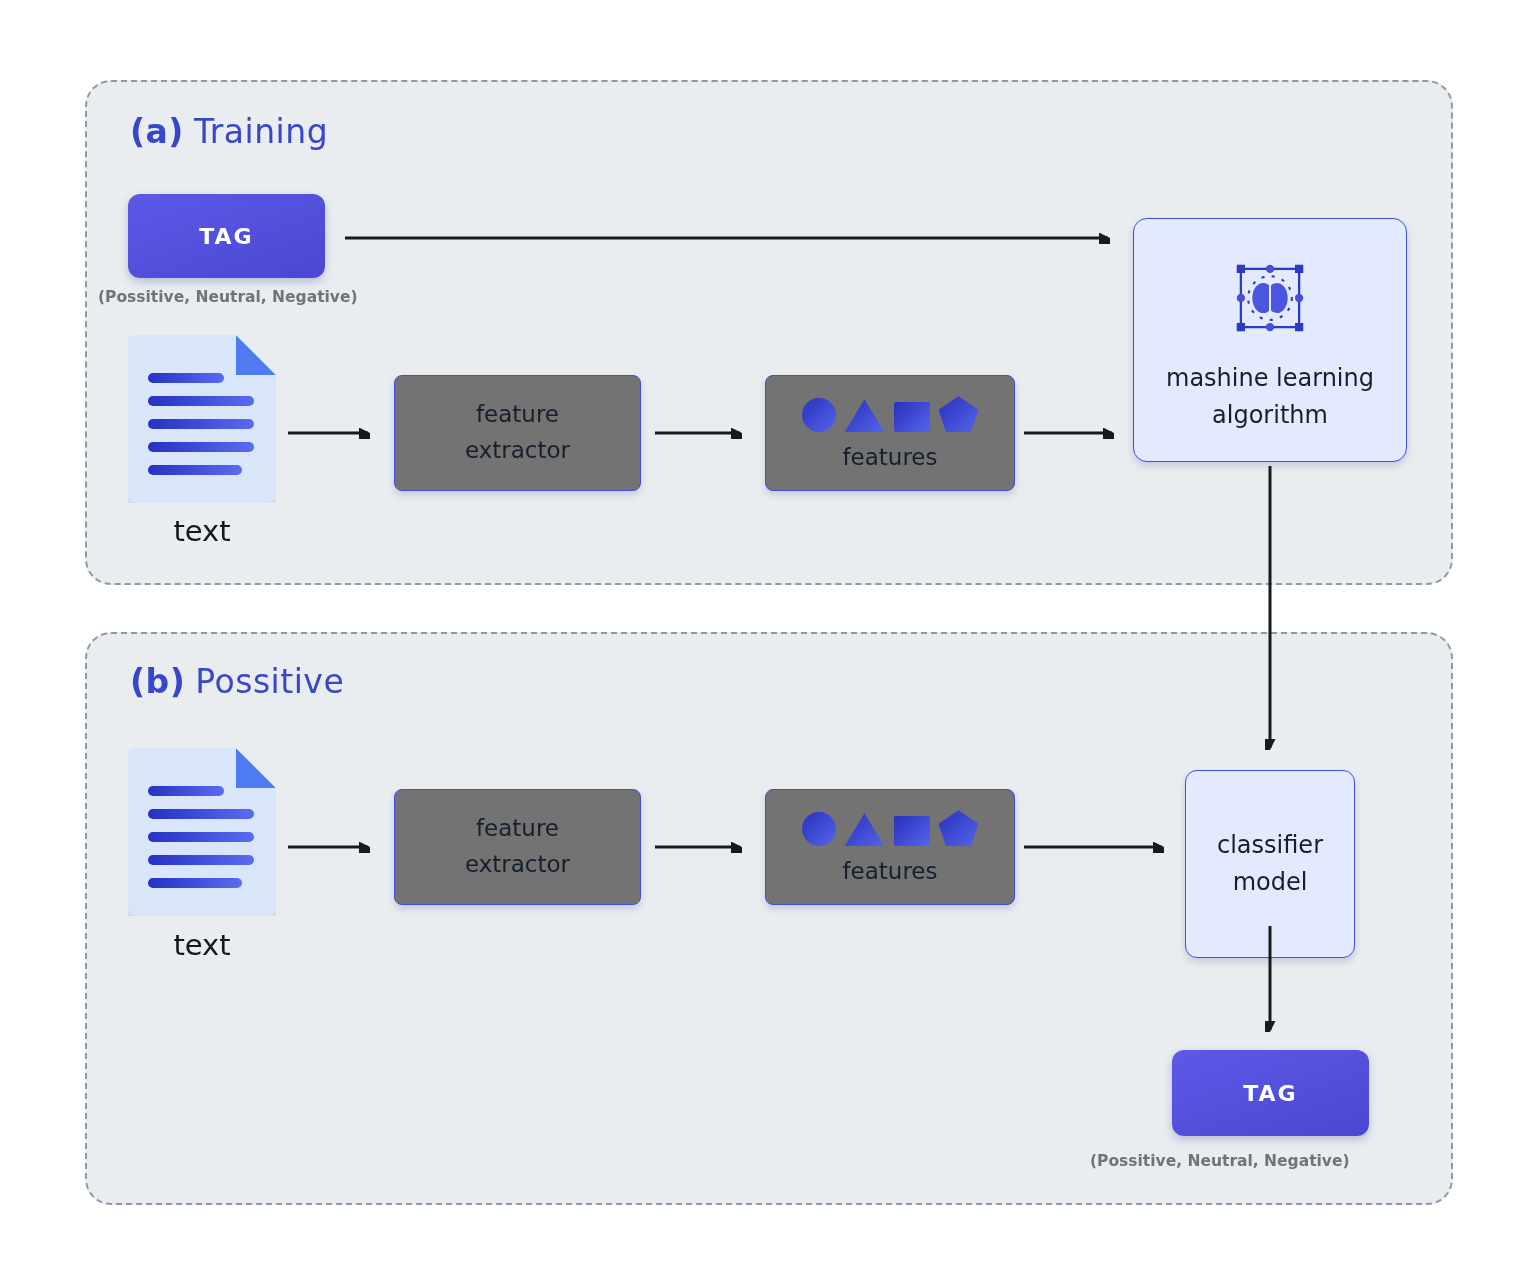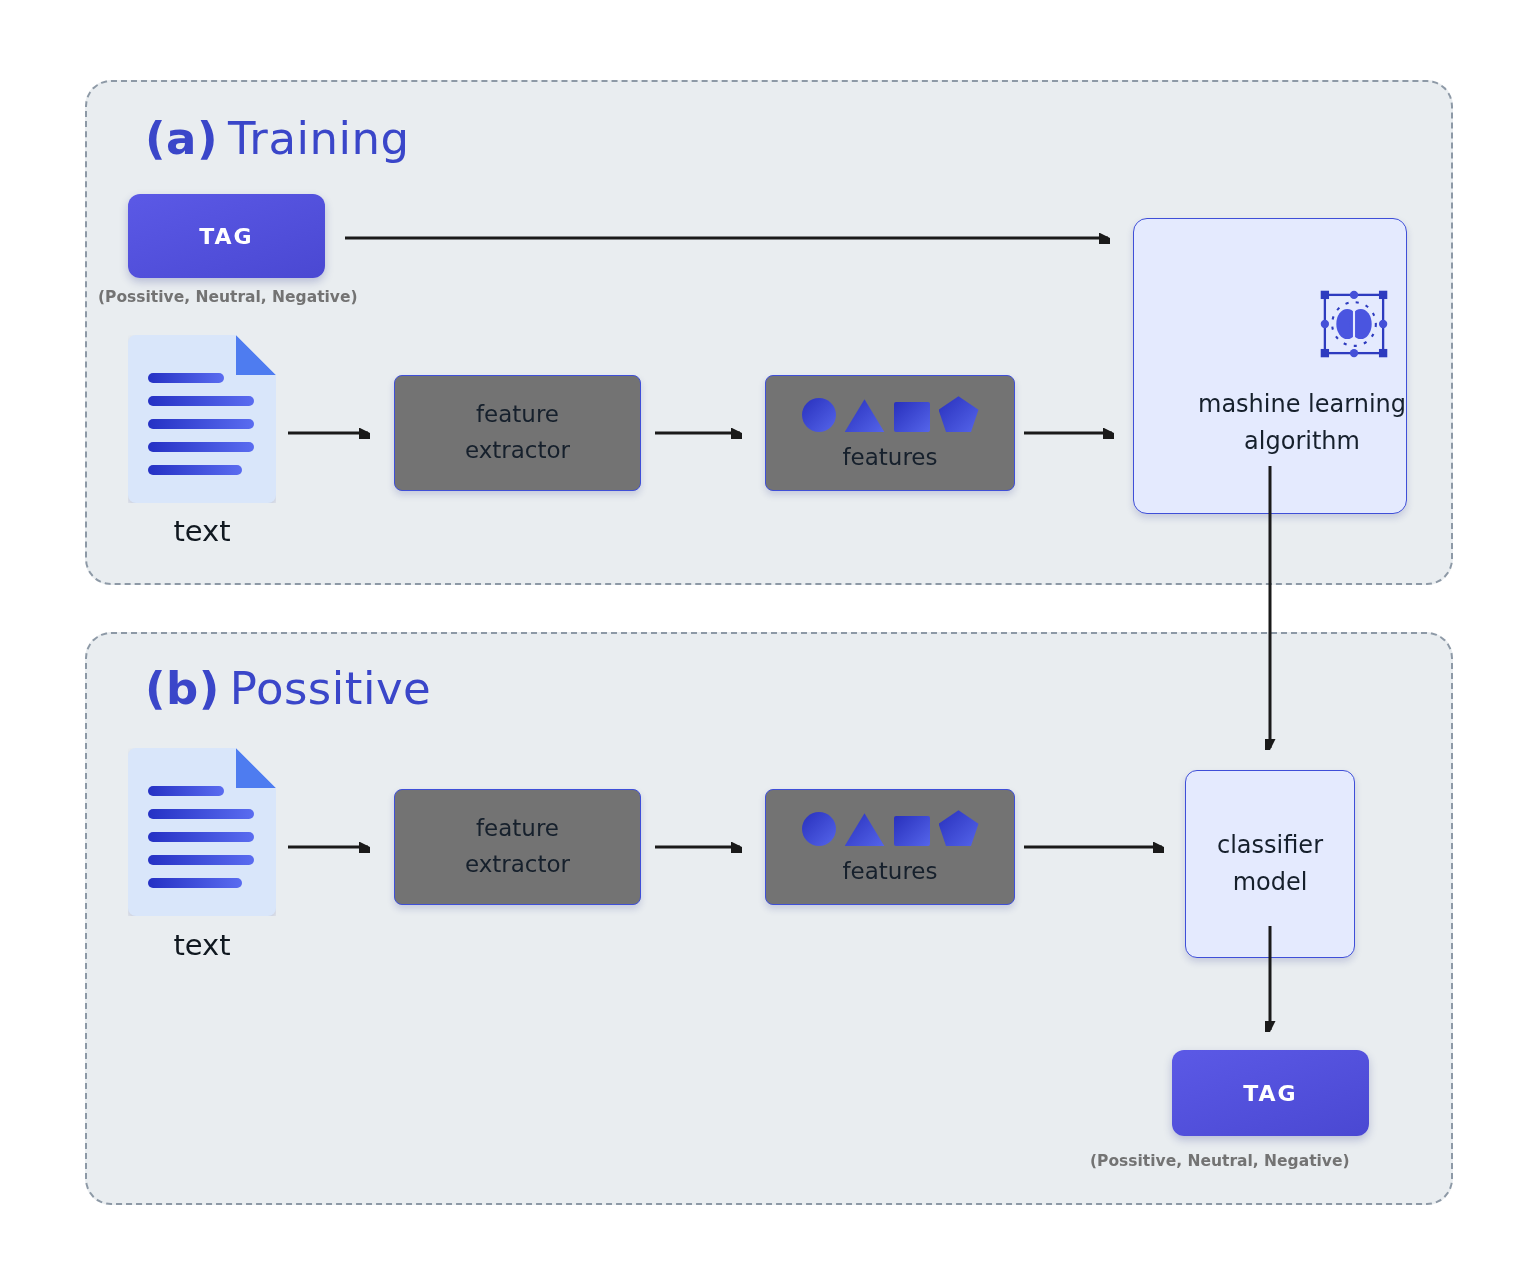--- a/index.html
+++ b/index.html
@@ -12,21 +12,21 @@
   
   .panel{
     position:absolute;left:85px;width:1368px;
     background:#e9edf0;border:2px dashed #8d99a6;border-radius:26px;
     box-sizing:border-box;
   }
   #panel-training{top:80px;height:505px;}
   #panel-prediction{top:632px;height:573px;}
 
   .panel-title{
-    position:absolute;font-size:45px;color:#3a46c9;letter-spacing:.5px;margin-left:15px;
+    position:absolute;font-size:33px;color:#3a46c9;letter-spacing:.5px;
   }
   .panel-title .pfx{font-weight:700;}
   .panel-title .rest{font-weight:500;margin-left:10px;}
 
   
   .tag{
     position:absolute;width:197px;height:84px;border-radius:12px;
     background:linear-gradient(160deg,#5b59e6 0%,#4a48d2 100%);
     display:flex;align-items:center;justify-content:center;
     color:#ffffff;font-size:22px;font-weight:600;letter-spacing:2px;
@@ -113,21 +113,21 @@
 <div class="box" style="left:765px;top:375px;width:250px;height:116px;padding-top:6px;">
   <div class="shapes">
     <div class="shape circle"></div>
     <div class="shape triangle"></div>
     <div class="shape square"></div>
     <div class="shape pentagon"></div>
   </div>
   <div class="box-label" style="margin-top:-6px;">features</div>
 </div>
 
-<div class="box" style="left:1133px;top:218px;width:274px;height:296px;border-radius:14px;background:#e4eafe;align-items:flex-end;">
+<div class="box" style="left:1133px;top:218px;width:274px;height:244px;border-radius:14px;background:#e4eafe;">
   <svg class="ml-icon" width="104" height="104" viewBox="0 0 100 100">
     <rect x="22" y="22" width="56" height="56" fill="none" stroke="#2d3bbf" stroke-width="2.2"></rect>
     <rect x="18" y="18" width="8" height="8" fill="#2d3bbf"></rect>
     <rect x="74" y="18" width="8" height="8" fill="#2d3bbf"></rect>
     <rect x="18" y="74" width="8" height="8" fill="#2d3bbf"></rect>
     <rect x="74" y="74" width="8" height="8" fill="#2d3bbf"></rect>
     <circle cx="50" cy="22" r="4" fill="#4450d8"></circle>
     <circle cx="50" cy="78" r="4" fill="#4450d8"></circle>
     <circle cx="22" cy="50" r="4" fill="#4450d8"></circle>
     <circle cx="78" cy="50" r="4" fill="#4450d8"></circle>

